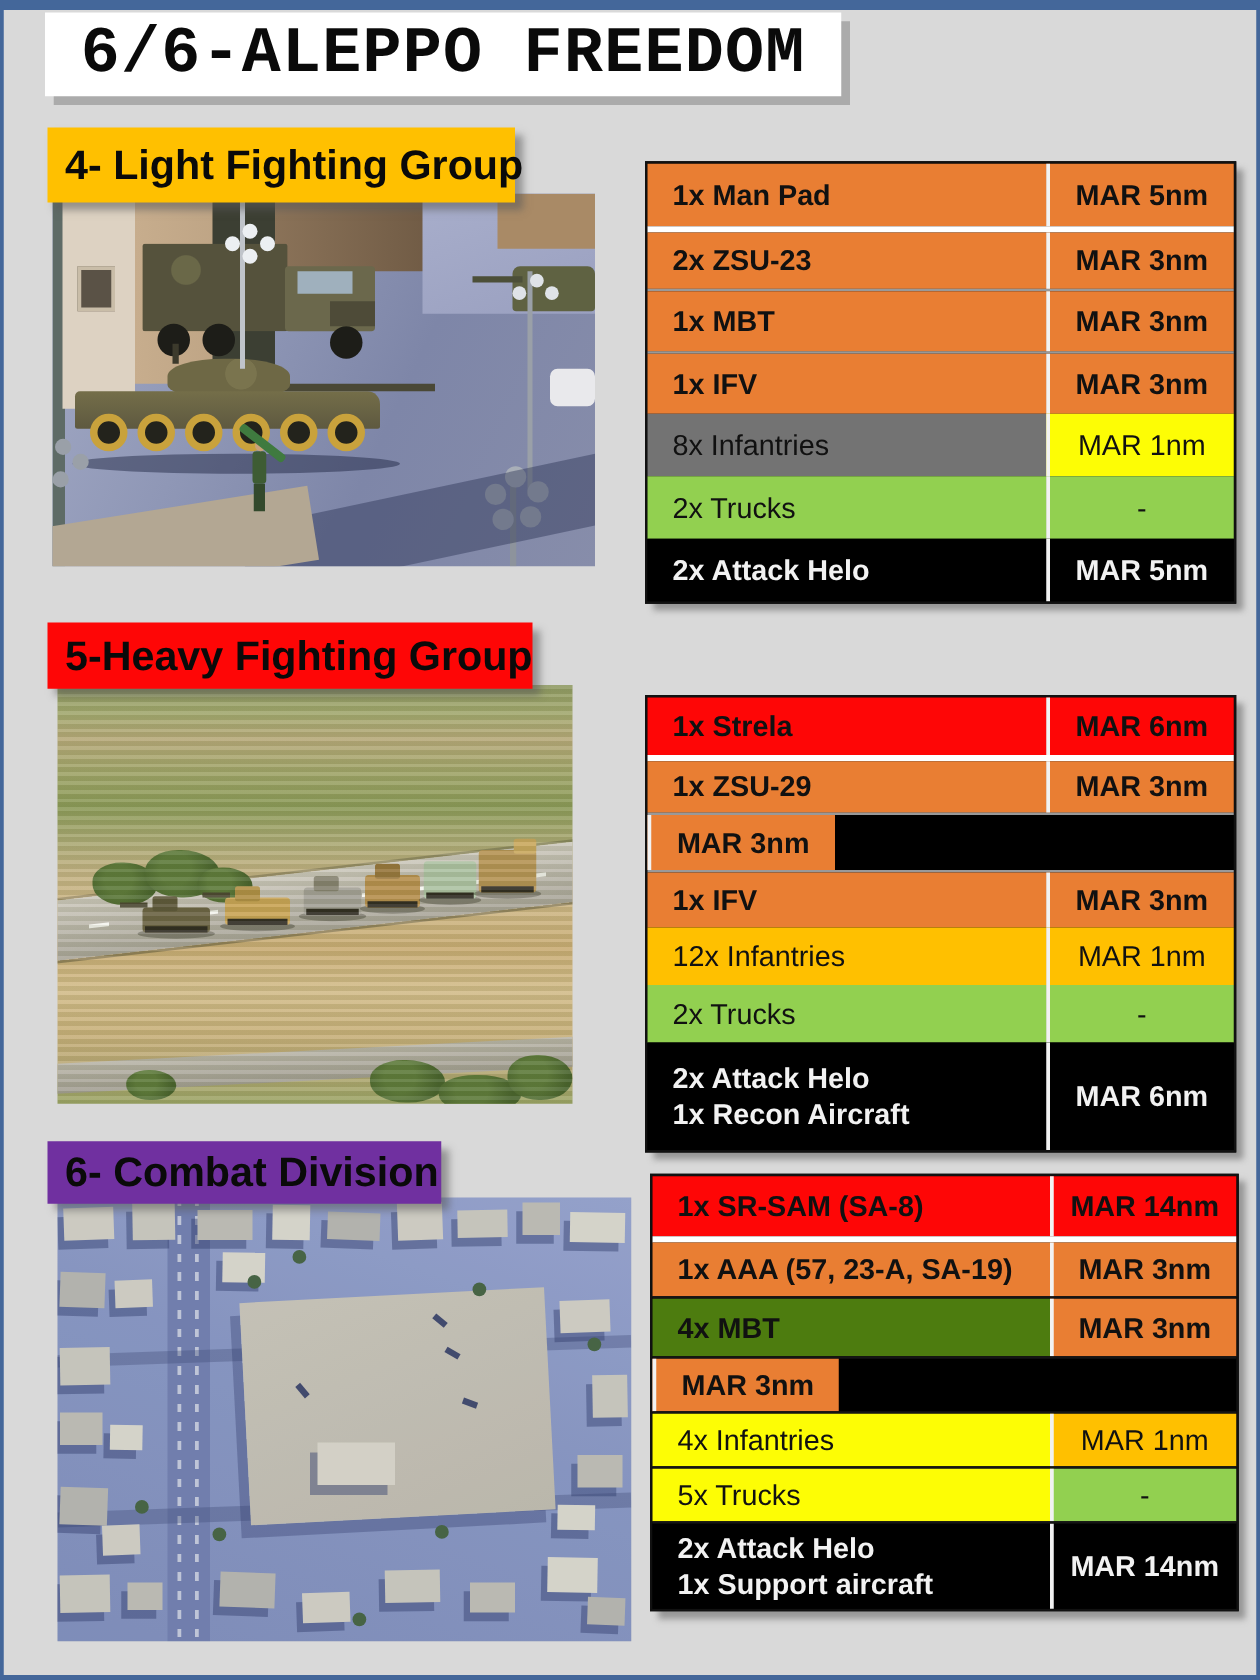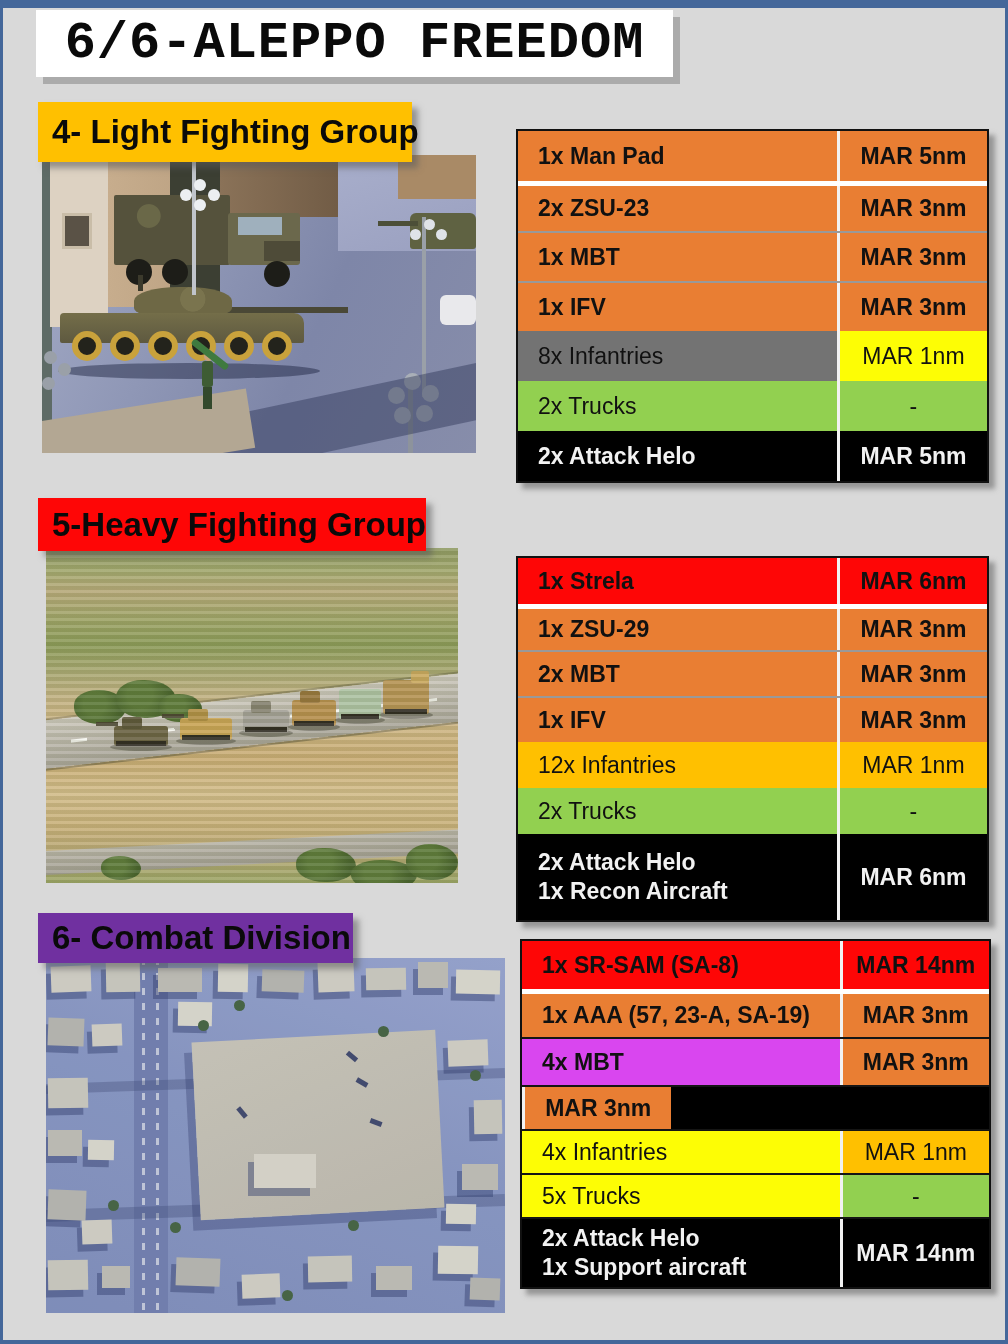--- a/index.html
+++ b/index.html
@@ -250,21 +250,20 @@
   <div class="abs ttable" id="table1">
       <div class="t-row bold">
         <div class="t-label" style="background: rgb(254, 6, 6);">1x Strela</div>
         <div class="t-value" style="background: rgb(254, 6, 6);">MAR 6nm</div>
       </div>
       <div class="t-row bold">
         <div class="t-label" style="background: rgb(233, 126, 51);">1x ZSU-29</div>
         <div class="t-value" style="background: rgb(233, 126, 51);">MAR 3nm</div>
       </div>
       <div class="t-row bold">
-        <div class="t-label" style="background: rgb(233, 126, 51);">2x MBT</div>
         <div class="t-value" style="background: rgb(233, 126, 51);">MAR 3nm</div>
       </div>
       <div class="t-row bold">
         <div class="t-label" style="background: rgb(233, 126, 51);">1x IFV</div>
         <div class="t-value" style="background: rgb(233, 126, 51);">MAR 3nm</div>
       </div>
       <div class="t-row">
         <div class="t-label" style="background: rgb(255, 192, 0);">12x Infantries</div>
         <div class="t-value" style="background: rgb(255, 192, 0);">MAR 1nm</div>
       </div>
@@ -281,21 +280,21 @@
   <div class="abs ttable" id="table2">
       <div class="t-row bold">
         <div class="t-label" style="background: rgb(254, 6, 6);">1x SR-SAM (SA-8)</div>
         <div class="t-value" style="background: rgb(254, 6, 6);">MAR 14nm</div>
       </div>
       <div class="t-row bold">
         <div class="t-label" style="background: rgb(233, 126, 51);">1x AAA (57, 23-A, SA-19)</div>
         <div class="t-value" style="background: rgb(233, 126, 51);">MAR 3nm</div>
       </div>
       <div class="t-row bold">
-        <div class="t-label" style="background: #d946ef; text-align: center;">4x MBT</div>
+        <div class="t-label" style="background: #4d7c0f; text-align: center;">4x MBT</div>
         <div class="t-value" style="background: rgb(233, 126, 51);">MAR 3nm</div>
       </div>
       <div class="t-row bold">
         <div class="t-value" style="background: rgb(233, 126, 51);">MAR 3nm</div>
       </div>
       <div class="t-row">
         <div class="t-label" style="background: rgb(253, 253, 5);">4x Infantries</div>
         <div class="t-value" style="background: rgb(255, 192, 0);">MAR 1nm</div>
       </div>
       <div class="t-row">

